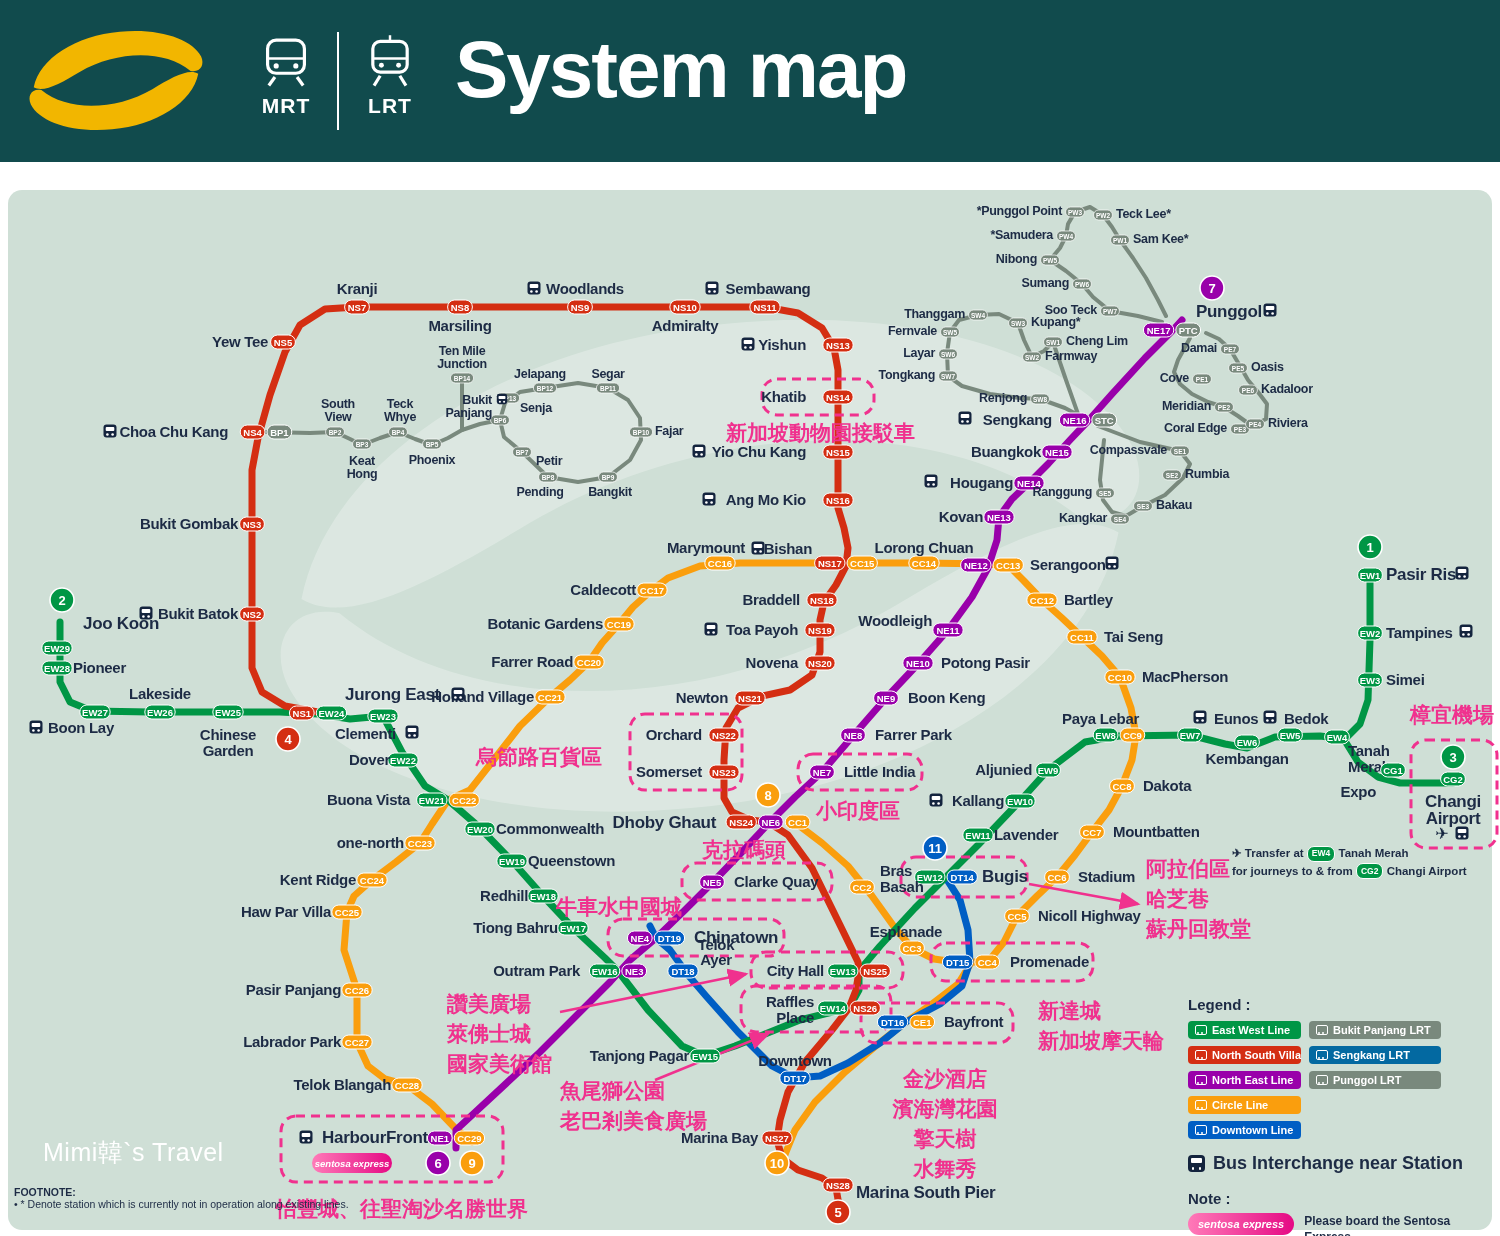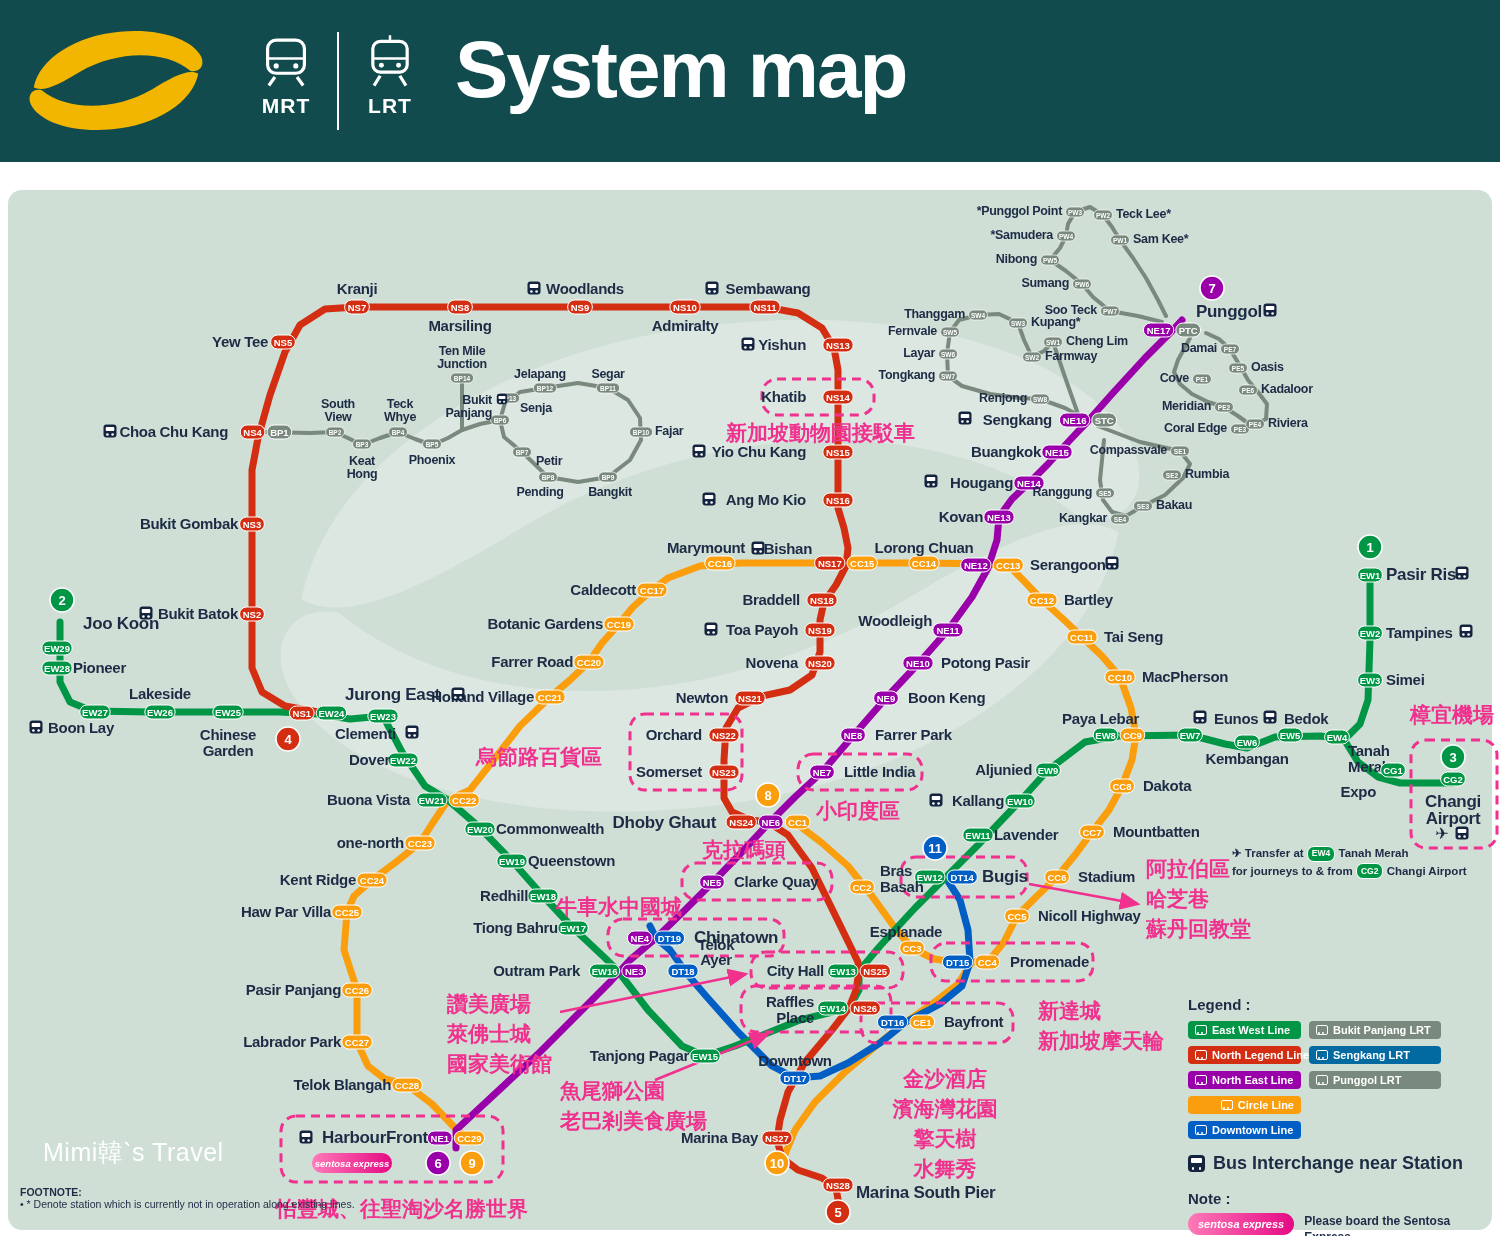--- a/index.html
+++ b/index.html
@@ -26,21 +26,21 @@
   .tico{display:inline-block;width:10px;height:8px;border:1.2px solid #fff;border-radius:2px;position:relative;flex:none;}
   .tico::after{content:"";position:absolute;left:1px;bottom:0;width:2px;height:2px;border-radius:50%;background:#fff;box-shadow:4px 0 0 #fff;}
   .lg-bus{display:flex;align-items:center;gap:8px;margin:14px 0 0 0;font-size:18px;font-weight:bold;}
   .bus-big{display:inline-block;width:17px;height:17px;background:#14243e;border-radius:4px;position:relative;flex:none;}
   .bus-big::before{content:"";position:absolute;left:3px;top:3px;width:11px;height:5px;background:#fff;border-radius:1px;}
   .bus-big::after{content:"";position:absolute;left:3.5px;bottom:2.5px;width:2.6px;height:2.6px;border-radius:50%;background:#fff;box-shadow:7px 0 0 #fff;}
   .lg-note-title{font-size:15px;font-weight:bold;margin:16px 0 6px 0;}
   .note-row{display:flex;align-items:flex-start;gap:10px;}
   .sentosa{display:inline-block;background:linear-gradient(90deg,#ff7ab8,#e50a84);color:#fff;font-style:italic;font-weight:bold;font-size:11px;padding:5px 10px;border-radius:12px;white-space:nowrap;}
   .note-text{font-size:12px;font-weight:bold;line-height:1.35;}
-  .footnote{left:20px;top:1186px;width:560px;color:#1d2b45;}
+  .footnote{left:14px;top:1186px;width:560px;color:#1d2b45;}
   .fn-title{font-size:10.5px;font-weight:bold;}
   .fn-text{font-size:10.5px;}
   .credit{left:43px;top:1136px;color:#fff;font-size:25px;letter-spacing:0.5px;}
   .transfer-note{left:1232px;top:845px;width:264px;color:#1d2b45;font-size:11.5px;font-weight:bold;line-height:1.55;}
   .inline-badge{display:inline-block;background:#009645;color:#fff;font-size:8.5px;font-weight:bold;padding:0.5px 4px;border-radius:7px;vertical-align:1px;border:1px solid #fff;}
 </style>
 </head>
 <body>
 
 <div class="hdr">
@@ -1056,39 +1056,39 @@
           <span>East West Line</span>
         </span>
         <span class="pill wide" style="background: rgb(121, 137, 125);">
           <span class="tico"></span>
           <span>Bukit Panjang LRT</span>
         </span>
       </div>
       <div class="lg-row">
         <span class="pill" style="background: rgb(212, 46, 18);">
           <span class="tico"></span>
-          <span>North Legend Line</span>
+          <span>North South Villa</span>
         </span>
         <span class="pill wide" style="background: #0369a1;">
           <span class="tico"></span>
           <span>Sengkang LRT</span>
         </span>
       </div>
       <div class="lg-row">
         <span class="pill" style="background: rgb(153, 0, 170);">
           <span class="tico"></span>
           <span>North East Line</span>
         </span>
         <span class="pill wide" style="background: rgb(121, 137, 125);">
           <span class="tico"></span>
           <span>Punggol LRT</span>
         </span>
       </div>
       <div class="lg-row">
-        <span class="pill" style="background: rgb(250, 158, 13); justify-content: flex-end;">
+        <span class="pill" style="background: rgb(250, 158, 13);">
           <span class="tico"></span>
           <span>Circle Line</span>
         </span>
       </div>
       <div class="lg-row">
         <span class="pill" style="background: rgb(0, 94, 196);">
           <span class="tico"></span>
           <span>Downtown Line</span>
         </span>
       </div>

